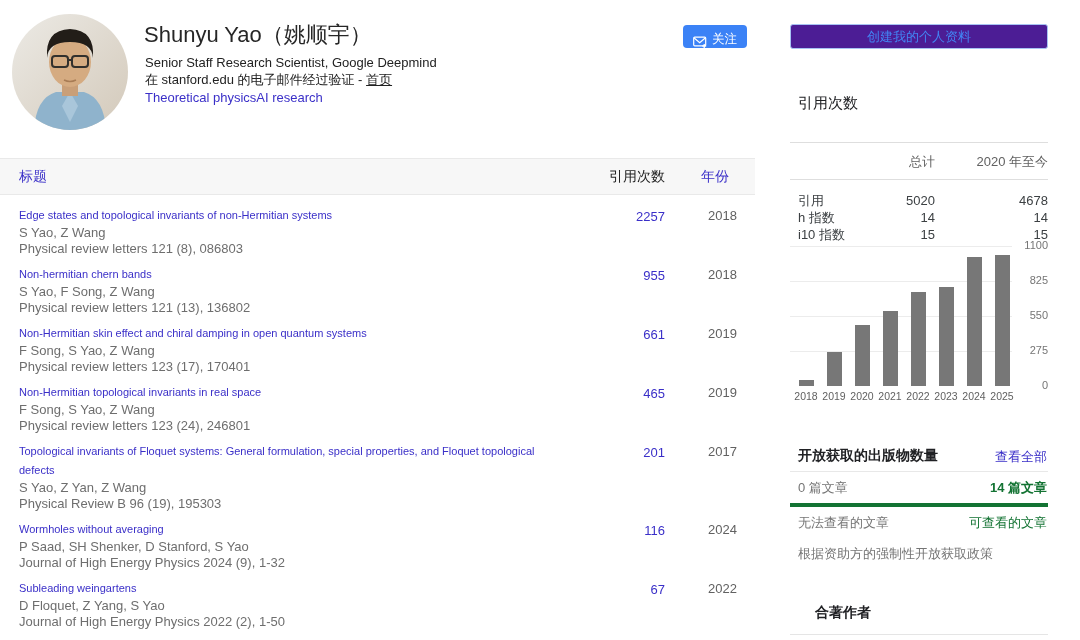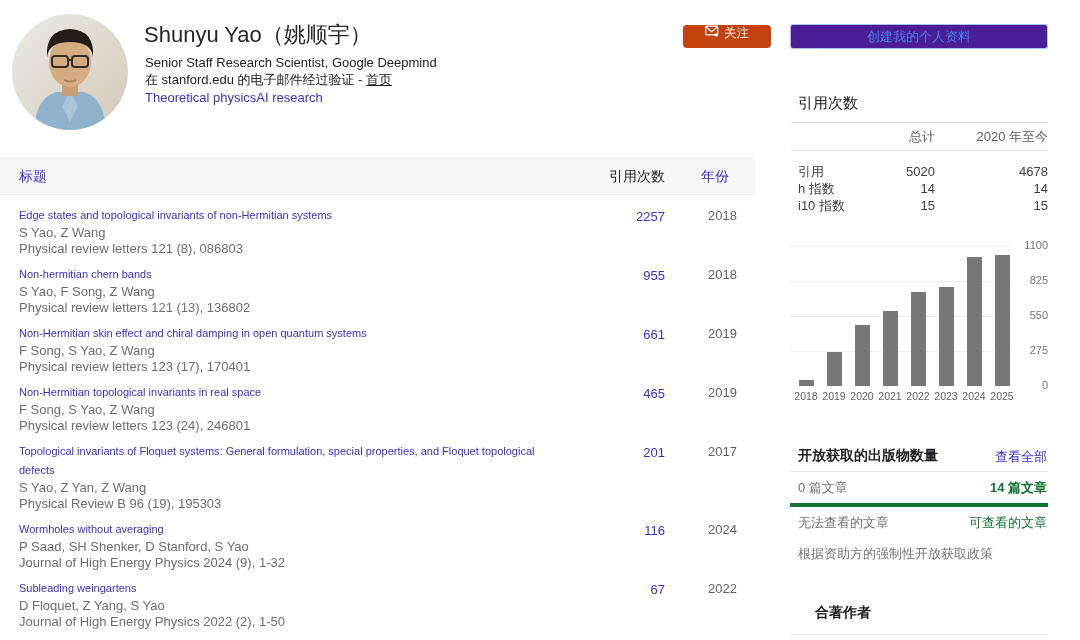--- a/index.html
+++ b/index.html
@@ -8,22 +8,22 @@
   #page { position:relative; width:1080px; height:640px; overflow:hidden; background:#fff; }
 
   
   .avatar { position:absolute; left:12px; top:14px; width:116px; height:116px; border-radius:50%; overflow:hidden; }
   .name { position:absolute; left:144px; top:21px; font-size:22px; line-height:28px; color:#262626; }
   .affiliation { position:absolute; left:145px; top:54px; font-size:13px; line-height:17px; color:#222; }
   .verified { position:absolute; left:145px; top:71px; font-size:13px; line-height:17px; color:#222; }
   .verified a { color:#222; text-decoration:underline; cursor:pointer; }
   .interests { position:absolute; left:145px; top:89px; font-size:13px; line-height:17px; display:flex; gap:0; }
   .interests a { color:#3a2fc8; text-decoration:none; cursor:pointer; }
-  .follow-btn { position:absolute; left:683px; top:25px; width:88px; height:23px; background:#c2410c; border:none;
-    border-radius:4px; color:#fff; font-size:12.5px; display:flex; align-items:flex-start; justify-content:center; gap:5px; cursor:pointer;
+  .follow-btn { position:absolute; left:683px; top:25px; width:64px; height:23px; background:#3b82f6; border:none;
+    border-radius:4px; color:#fff; font-size:12.5px; display:flex; align-items:flex-end; justify-content:center; gap:5px; cursor:pointer;
     font-family:inherit; }
 
   
   .tbl { position:absolute; left:0; top:158px; width:755px; }
   .tbl-head { display:flex; align-items:center; height:37px; background:#f7f7f7; border-top:1px solid #e9e9e9; border-bottom:1px solid #e9e9e9; font-size:14px; }
   .col-title { flex:1; padding-left:19px; padding-right:26px; }
   .col-cite  { width:78px; text-align:right; flex:none; }
   .col-year  { width:72px; text-align:right; flex:none; margin-right:18px; }
   .tbl-head .col-title a, .tbl-head .col-year a { color:#3a2fc8; text-decoration:none; cursor:pointer; }
   .tbl-head .col-cite a { color:#222; text-decoration:none; cursor:pointer; }
@@ -37,21 +37,21 @@
   
   .sidebar { position:absolute; left:790px; top:0; width:258px; height:640px; }
   .create-btn { position:absolute; left:0; top:24px; width:258px; height:25px; background:#4c1d95; border:1px solid #a7c3f3;
     border-radius:3px; color:#4285f4; font-size:13px; cursor:pointer; font-family:inherit; }
   .cits-heading { position:absolute; left:8px; top:94px; font-size:15px; color:#202124; }
   .cits-table { position:absolute; left:0; top:122px; width:258px; font-size:13px; }
   .cits-row { display:flex; line-height:17px; }
   .cits-label { flex:1; padding-left:8px; color:#3c4043; }
   .cits-all { width:70px; text-align:right; flex:none; color:#3c4043; }
   .cits-since { width:113px; text-align:right; flex:none; color:#3c4043; }
-  .cits-header { height:29px; align-items:center; border-top:1px solid #dedede; border-bottom:1px solid #dedede; color:#616161; }
+  .cits-header { height:38px; align-items:center; border-top:1px solid #dedede; border-bottom:1px solid #dedede; color:#616161;margin-top:20px; }
   .cits-header .cits-all, .cits-header .cits-since { color:#616161; }
   .cits-body { padding-top:12px; }
 
   
   .chart { position:absolute; left:0; top:246px; width:258px; height:158px; }
   .chart-plot { position:absolute; left:0; top:0; width:222px; height:140px; }
   .gridline { position:absolute; left:0; width:222px; height:1px; background:#ececec; }
   .bar { position:absolute; width:15px; background:#777777; bottom:0; cursor:pointer; }
   .xlabel { position:absolute; top:144px; width:30px; text-align:center; font-size:10.5px; color:#616161; }
   .ytick { position:absolute; right:0; width:36px; text-align:right; font-size:11px; color:#757575; }

